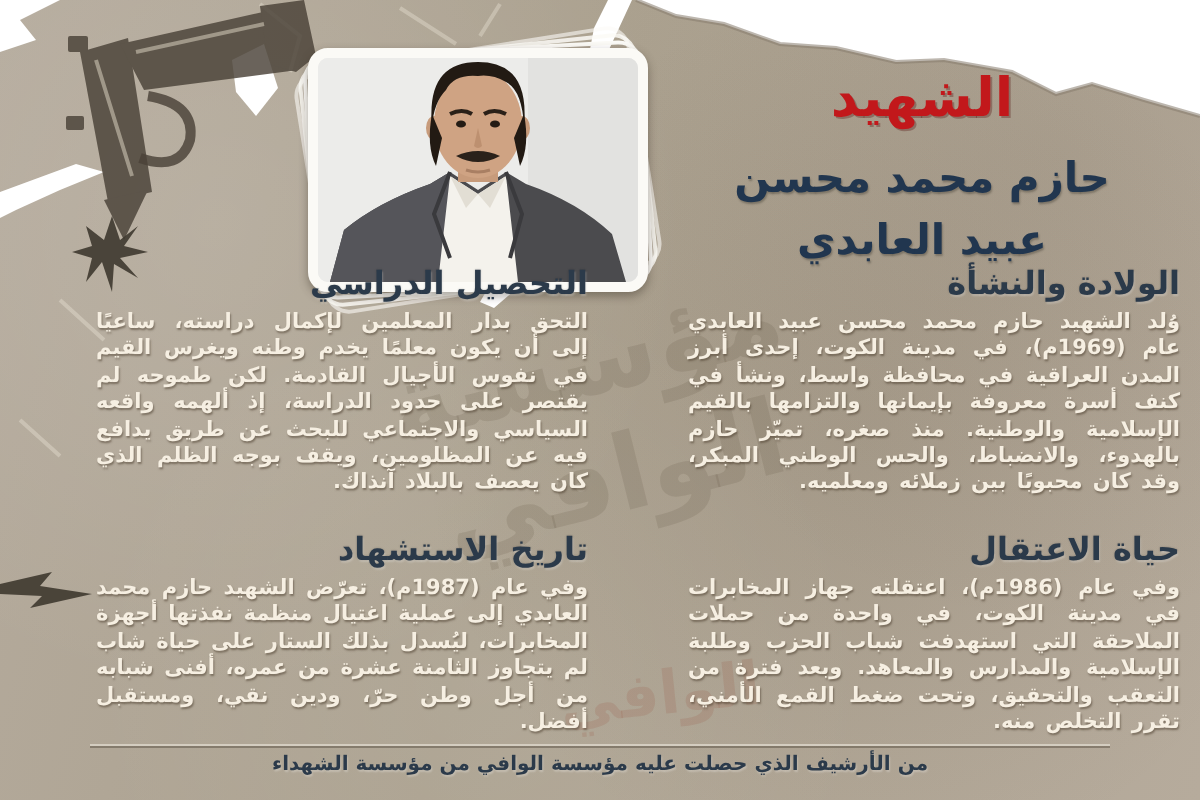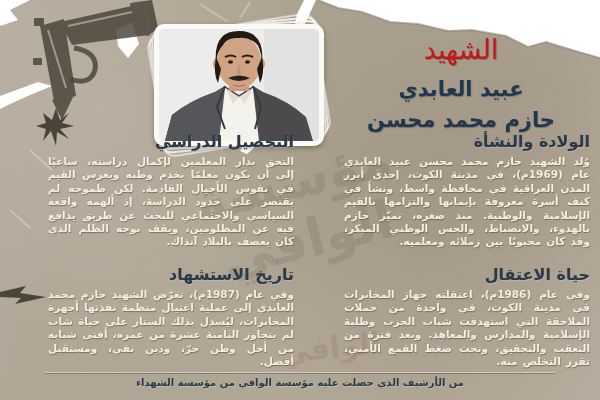--- a/index.html
+++ b/index.html
@@ -20,21 +20,21 @@
          border-radius:12px;transform-origin:50% 50%;}
   .frame.f1{transform:rotate(-3deg);}
   .frame.f2{transform:rotate(-6deg);opacity:.85;}
   .frame.f3{transform:rotate(-9deg);opacity:.6;}
   .photo{position:absolute;left:6px;top:6px;width:160px;height:112px;border:5px solid #fbfaf6;
          border-radius:10px;overflow:hidden;background:#ececea;
          box-shadow:0 2px 5px rgba(60,50,40,.45);}
   .photo svg{display:block;}
   
   .title-block{position:absolute;left:330px;top:34px;width:262px;text-align:center;z-index:4;}
-  .martyr-title{color:#c2181b;font-size:27px;font-weight:normal;letter-spacing:2px;
+  .martyr-title{color:#c2181b;font-size:27px;font-weight:bold;letter-spacing:2px;
                 text-shadow:1px 1px 0 rgba(90,25,22,0.35);}
   .martyr-name{color:#21364f;font-size:21px;font-weight:bold;line-height:31px;margin-top:9px;
                text-shadow:0.5px 1px 1px rgba(50,45,38,0.35);letter-spacing:1px;}
   
   .section{position:absolute;z-index:4;}
   .sec-title{color:#2b3a4a;font-size:16px;font-weight:bold;text-align:right;letter-spacing:1px;
              text-shadow:0.5px 1px 1px rgba(255,255,255,0.25), 0 0 1px rgba(30,30,30,0.3);}
   .sec-body{margin-top:4px;color:#f6efe2;font-size:10.5px;font-weight:bold;line-height:13.4px;
             text-align:justify;text-align-last:right;letter-spacing:0.1px;word-spacing:1.5px;
             text-shadow:0.5px 1px 1px rgba(70,55,40,0.5);margin-left:36px;}
@@ -141,22 +141,22 @@
 
         <path d="M69,49 Q80,44 91,49 Q80,55 69,49 Z" fill="#2a211a"></path>
         <path d="M74,56 Q80,58 86,56" stroke="#a97f63" stroke-width="1.5" fill="none"></path>
       </svg>
     </div>
   </div>
 
   <div class="title-block">
     <div class="martyr-title">الشهيد</div>
     <div class="martyr-name">
+      <div>حازم محمد محسن</div>
       <div>عبيد العابدي</div>
-      <div>حازم محمد محسن</div>
     </div>
   </div>
 
   <div class="section sec-birth">
     <div class="sec-title">الولادة والنشأة</div>
     <div class="sec-body">وُلد الشهيد حازم محمد محسن عبيد العابدي عام (1969م)، في مدينة الكوت، إحدى أبرز المدن العراقية في محافظة واسط، ونشأ في كنف أسرة معروفة بإيمانها والتزامها بالقيم الإسلامية والوطنية. منذ صغره، تميّز حازم بالهدوء، والانضباط، والحس الوطني المبكر، وقد كان محبوبًا بين زملائه ومعلميه.</div>
   </div>
 
   <div class="section sec-education">
     <div class="sec-title">التحصيل الدراسي</div>

